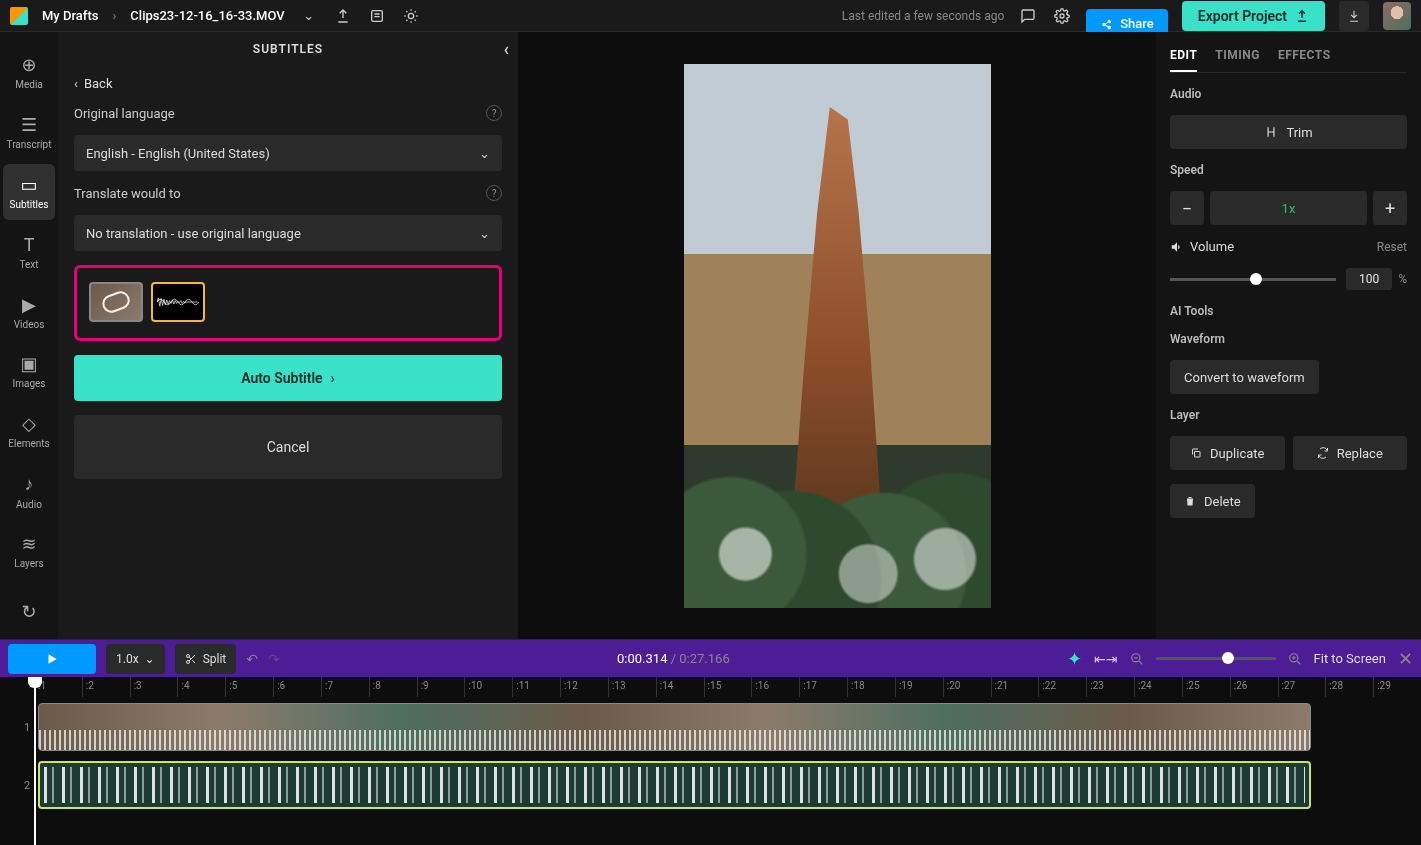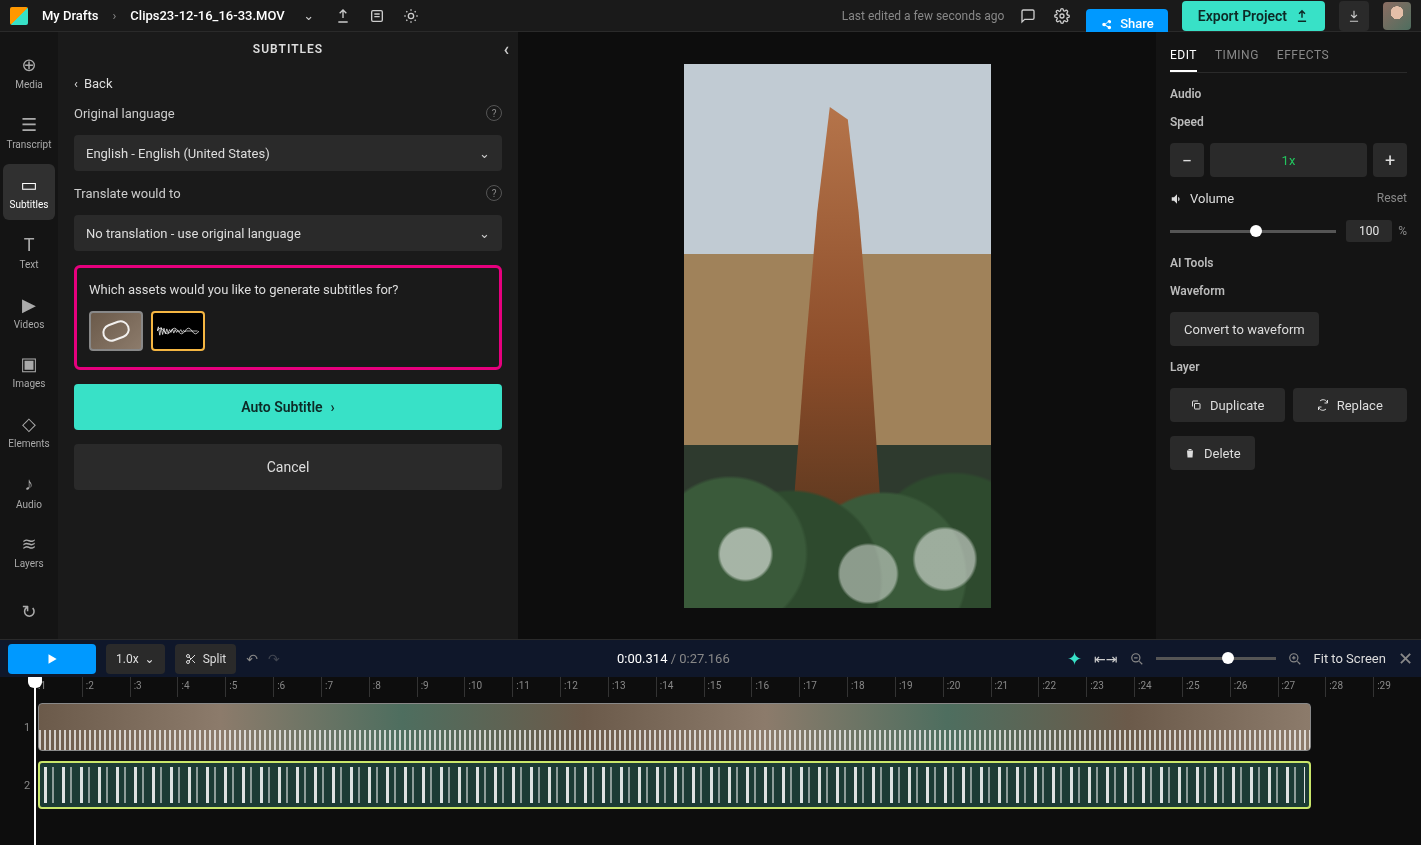--- a/index.html
+++ b/index.html
@@ -33,57 +33,57 @@
   .select { background:#2a2a2a; border:none; border-radius:4px; height:36px; padding:0 12px; color:#ddd; display:flex; align-items:center; justify-content:space-between; font-size:13px; cursor:pointer; }
   .select .chev { color:#ccc; }
   .pink-box { border:3px solid #e6007e; border-radius:6px; padding:14px 12px 16px; display:flex; flex-direction:column; gap:14px; }
   .thumbs { display:flex; gap:8px; }
   .thumb { width:54px; height:40px; border-radius:4px; display:flex; align-items:center; justify-content:center; cursor:pointer; position:relative; }
   .thumb.video { background:linear-gradient(135deg,#6b5a4a,#8c7b6b); border:2px solid #888; }
   .thumb.video::after{content:"";position:absolute;width:24px;height:14px;border:2px solid #fff;border-radius:10px;transform:rotate(-20deg);opacity:.9;}
   .thumb.audio { background:#000; border:2px solid #f5b642; }
   .thumb.audio svg { width:42px; height:20px; }
   .primary-btn { background:#38e1c7; color:#0d2a26; border:none; border-radius:4px; height:46px; font-size:14px; font-weight:600; display:flex; align-items:center; justify-content:center; gap:8px; cursor:pointer; }
-  .secondary-btn { background:#2a2a2a; color:#ddd; border:none; border-radius:4px; height:46px; font-size:14px; cursor:pointer; }
+  .secondary-btn { background:#2a2a2a; color:#ddd; border:none; border-radius:4px; height:64px; font-size:14px; cursor:pointer; }
   
   .canvas { flex:1; background:#0d0d0d; display:flex; align-items:center; justify-content:center; padding:20px; position:relative; }
   .preview { width:307px; height:544px; background:linear-gradient(180deg,#c1cbd3 0 35%,#a0825a 35% 70%,#2e3a2e 70%); position:relative; overflow:hidden; }
   .rock { position:absolute; left:50%; top:8%; transform:translateX(-50%); width:90px; height:420px; background:linear-gradient(180deg,#b5744a,#8c4d2a 60%,#5c381f); clip-path:polygon(42% 0,62% 3%,74% 25%,86% 55%,100% 100%,0 100%,14% 60%,28% 25%); }
   .trees { position:absolute; bottom:0; left:0; right:0; height:50%; background:
       radial-gradient(circle at 15% 80%,#3a5a3a 0 22%,transparent 23%),
       radial-gradient(circle at 35% 90%,#2e4a2e 0 28%,transparent 29%),
       radial-gradient(circle at 65% 88%,#3a5a3a 0 26%,transparent 27%),
       radial-gradient(circle at 88% 82%,#2e4a2e 0 24%,transparent 25%); }
   .snow { position:absolute; bottom:0; left:0; right:0; height:45%; background:
       radial-gradient(circle at 20% 78%, rgba(255,255,255,.55) 0 8%, transparent 9%),
       radial-gradient(circle at 60% 86%, rgba(255,255,255,.45) 0 10%, transparent 11%),
       radial-gradient(circle at 85% 80%, rgba(255,255,255,.5) 0 9%, transparent 10%); }
   
   .rightpanel { width:265px; background:#141414; padding:12px 14px; display:flex; flex-direction:column; gap:14px; overflow:auto; }
   .tabs { display:flex; gap:18px; border-bottom:1px solid #2a2a2a; }
-  .tab { padding:4px 0 8px; color:#888; font-size:12px; font-weight:400; letter-spacing:.5px; cursor:pointer; }
+  .tab { padding:4px 0 8px; color:#888; font-size:12px; font-weight:700; letter-spacing:.5px; cursor:pointer; }
   .tab.active { color:#fff; border-bottom:2px solid #fff; }
   .section-label { color:#bbb; font-size:12px; font-weight:600; }
   .rbtn { background:#2a2a2a; border:none; border-radius:4px; height:34px; color:#ddd; font-size:13px; display:flex; align-items:center; justify-content:center; gap:8px; cursor:pointer; padding:0 14px; }
   .rbtn.full { width:100%; }
   .speed-row { display:flex; gap:6px; align-items:center; }
   .sqbtn { width:34px; height:34px; background:#2a2a2a; border:none; border-radius:4px; color:#ddd; font-size:18px; display:flex; align-items:center; justify-content:center; cursor:pointer; }
   .speed-val { flex:1; height:34px; background:#2a2a2a; border-radius:4px; display:flex; align-items:center; justify-content:center; color:#22c55e; font-size:13px; }
-  .vol-row { display:flex; align-items:flex-start; gap:8px; }
+  .vol-row { display:flex; align-items:flex-end; gap:8px; }
   .vol-row .lbl { flex:1; color:#ddd; font-size:13px; display:flex; align-items:center; gap:6px; }
   .reset { color:#888; font-size:12px; cursor:pointer; }
   .slider { height:3px; width:100%; background:#555; position:relative; }
   .slider .knob { position:absolute; top:-5px; left:48%; width:12px; height:12px; border-radius:50%; background:#fff; }
   .volout { display:flex; gap:6px; }
   .volbox { width:46px; height:22px; background:#2a2a2a; border-radius:3px; display:flex; align-items:center; justify-content:center; font-size:12px; }
   .pct { color:#888; font-size:12px; display:flex; align-items:center; }
   .twobtn { display:flex; gap:8px; }
   .twobtn .rbtn { flex:1; }
   
-  .toolbar { height:38px; background:#0f172a; border-top:1px solid #2a2a2a; display:flex; align-items:center; padding:0 8px; gap:10px; }
+  .toolbar { height:38px; background:#4c1d95; border-top:1px solid #2a2a2a; display:flex; align-items:center; padding:0 8px; gap:10px; }
   .play { width:88px; height:30px; background:#0099ff; border:none; border-radius:4px; display:flex; align-items:center; justify-content:center; color:#fff; font-size:14px; cursor:pointer; }
   .tb-pill { height:30px; padding:0 10px; background:#2a2a2a; border-radius:4px; display:flex; align-items:center; gap:6px; color:#ddd; font-size:12px; cursor:pointer; }
   .tb-icon { color:#888; cursor:pointer; font-size:14px; }
   .timecode { font-size:13px; color:#fff; }
   .timecode .dur { color:#888; }
   .tb-right { display:flex; align-items:center; gap:12px; }
   .zoom-slider { width:120px; height:3px; background:#555; position:relative; }
   .zoom-slider .knob { position:absolute; top:-5px; left:55%; width:12px; height:12px; border-radius:50%; background:#fff; }
   .fit { color:#ddd; font-size:13px; cursor:pointer; }
   .snap-icon { color:#38e1c7; cursor:pointer; font-size:18px; }
@@ -228,21 +228,20 @@
         </div>
       <div class="label-row">
           <span>Translate would to</span>
           <span class="help">?</span>
         </div>
       <div class="select">
           <span>No translation - use original language</span>
           <span class="chev">⌄</span>
         </div>
       <div class="pink-box">
-        <span style="color:#ddd;font-size:13px;">Which assets would you like to generate subtitles for?</span>
         <div class="thumbs">
           <div class="thumb video"></div>
           <div class="thumb audio">
               <svg viewBox="0 0 60 20">
                 <path d="M0 10 Q5 2 10 10 T20 10 T30 10 T40 10 T50 10 T60 10" stroke="#fff" fill="none" stroke-width="1"></path>
                 <path d="M0 10 L2 4 L4 16 L6 5 L8 15 L10 6 L12 14 L14 7 L16 13 L18 8 L20 12 L22 7 L24 13 L26 8 L28 12 L30 9 L32 11 L34 8 L36 12 L38 9 L40 11 L42 10 L58 10" stroke="#fff" fill="none" stroke-width="1"></path>
               </svg>
             </div>
         </div>
       </div>
@@ -262,20 +261,26 @@
     </div>
   </div>
 
   <div class="rightpanel">
     <div class="tabs">
       <div class="tab active">EDIT</div>
       <div class="tab">TIMING</div>
       <div class="tab">EFFECTS</div>
     </div>
     <div class="section-label">Audio</div>
+    <button class="rbtn full">
+        <svg width="14" height="14" viewBox="0 0 24 24" fill="none" stroke="currentColor" stroke-width="2">
+          <path d="M7 4v16M17 4v16M7 12h10"></path>
+        </svg>
+        <span>Trim</span>
+      </button>
     <div class="section-label">Speed</div>
     <div class="speed-row">
       <button class="sqbtn">−</button>
       <div class="speed-val">1x</div>
       <button class="sqbtn">+</button>
     </div>
     <div class="vol-row">
       <div class="lbl">
           <svg width="14" height="14" viewBox="0 0 24 24" fill="currentColor">
             <path d="M3 9v6h4l5 5V4L7 9H3zm13.5 3a4.5 4.5 0 0 0-2.5-4v8a4.5 4.5 0 0 0 2.5-4z"></path>

